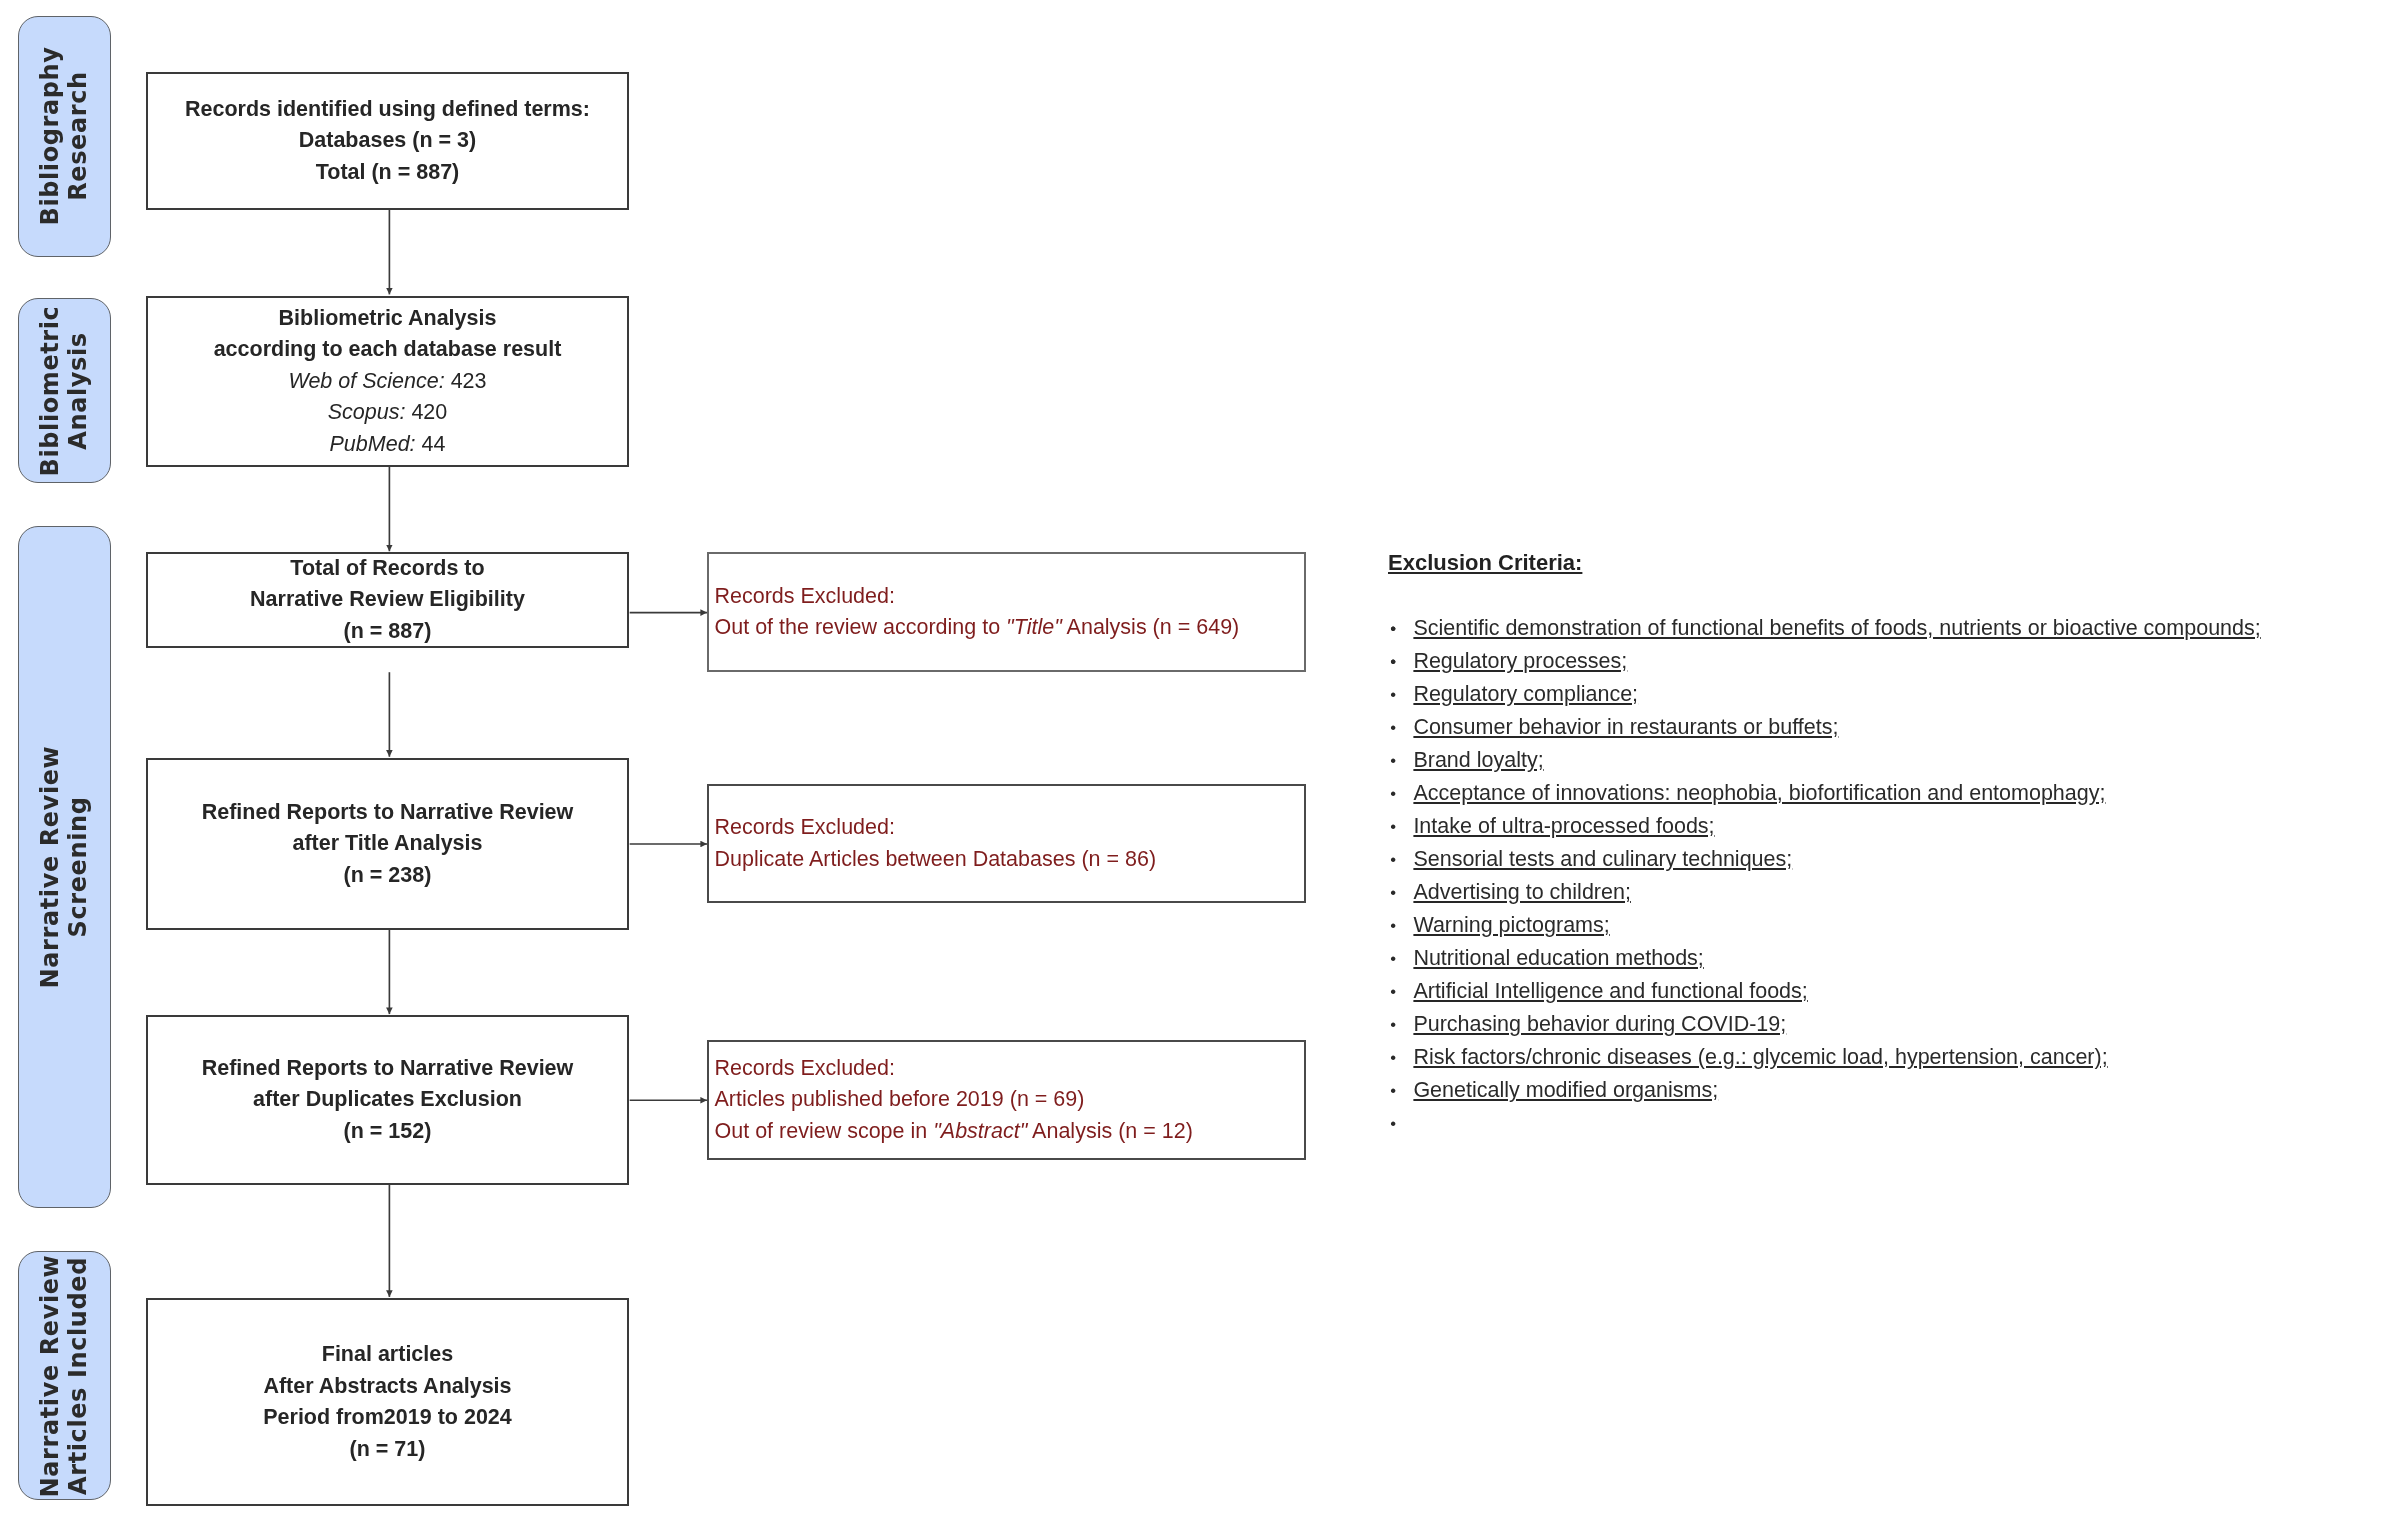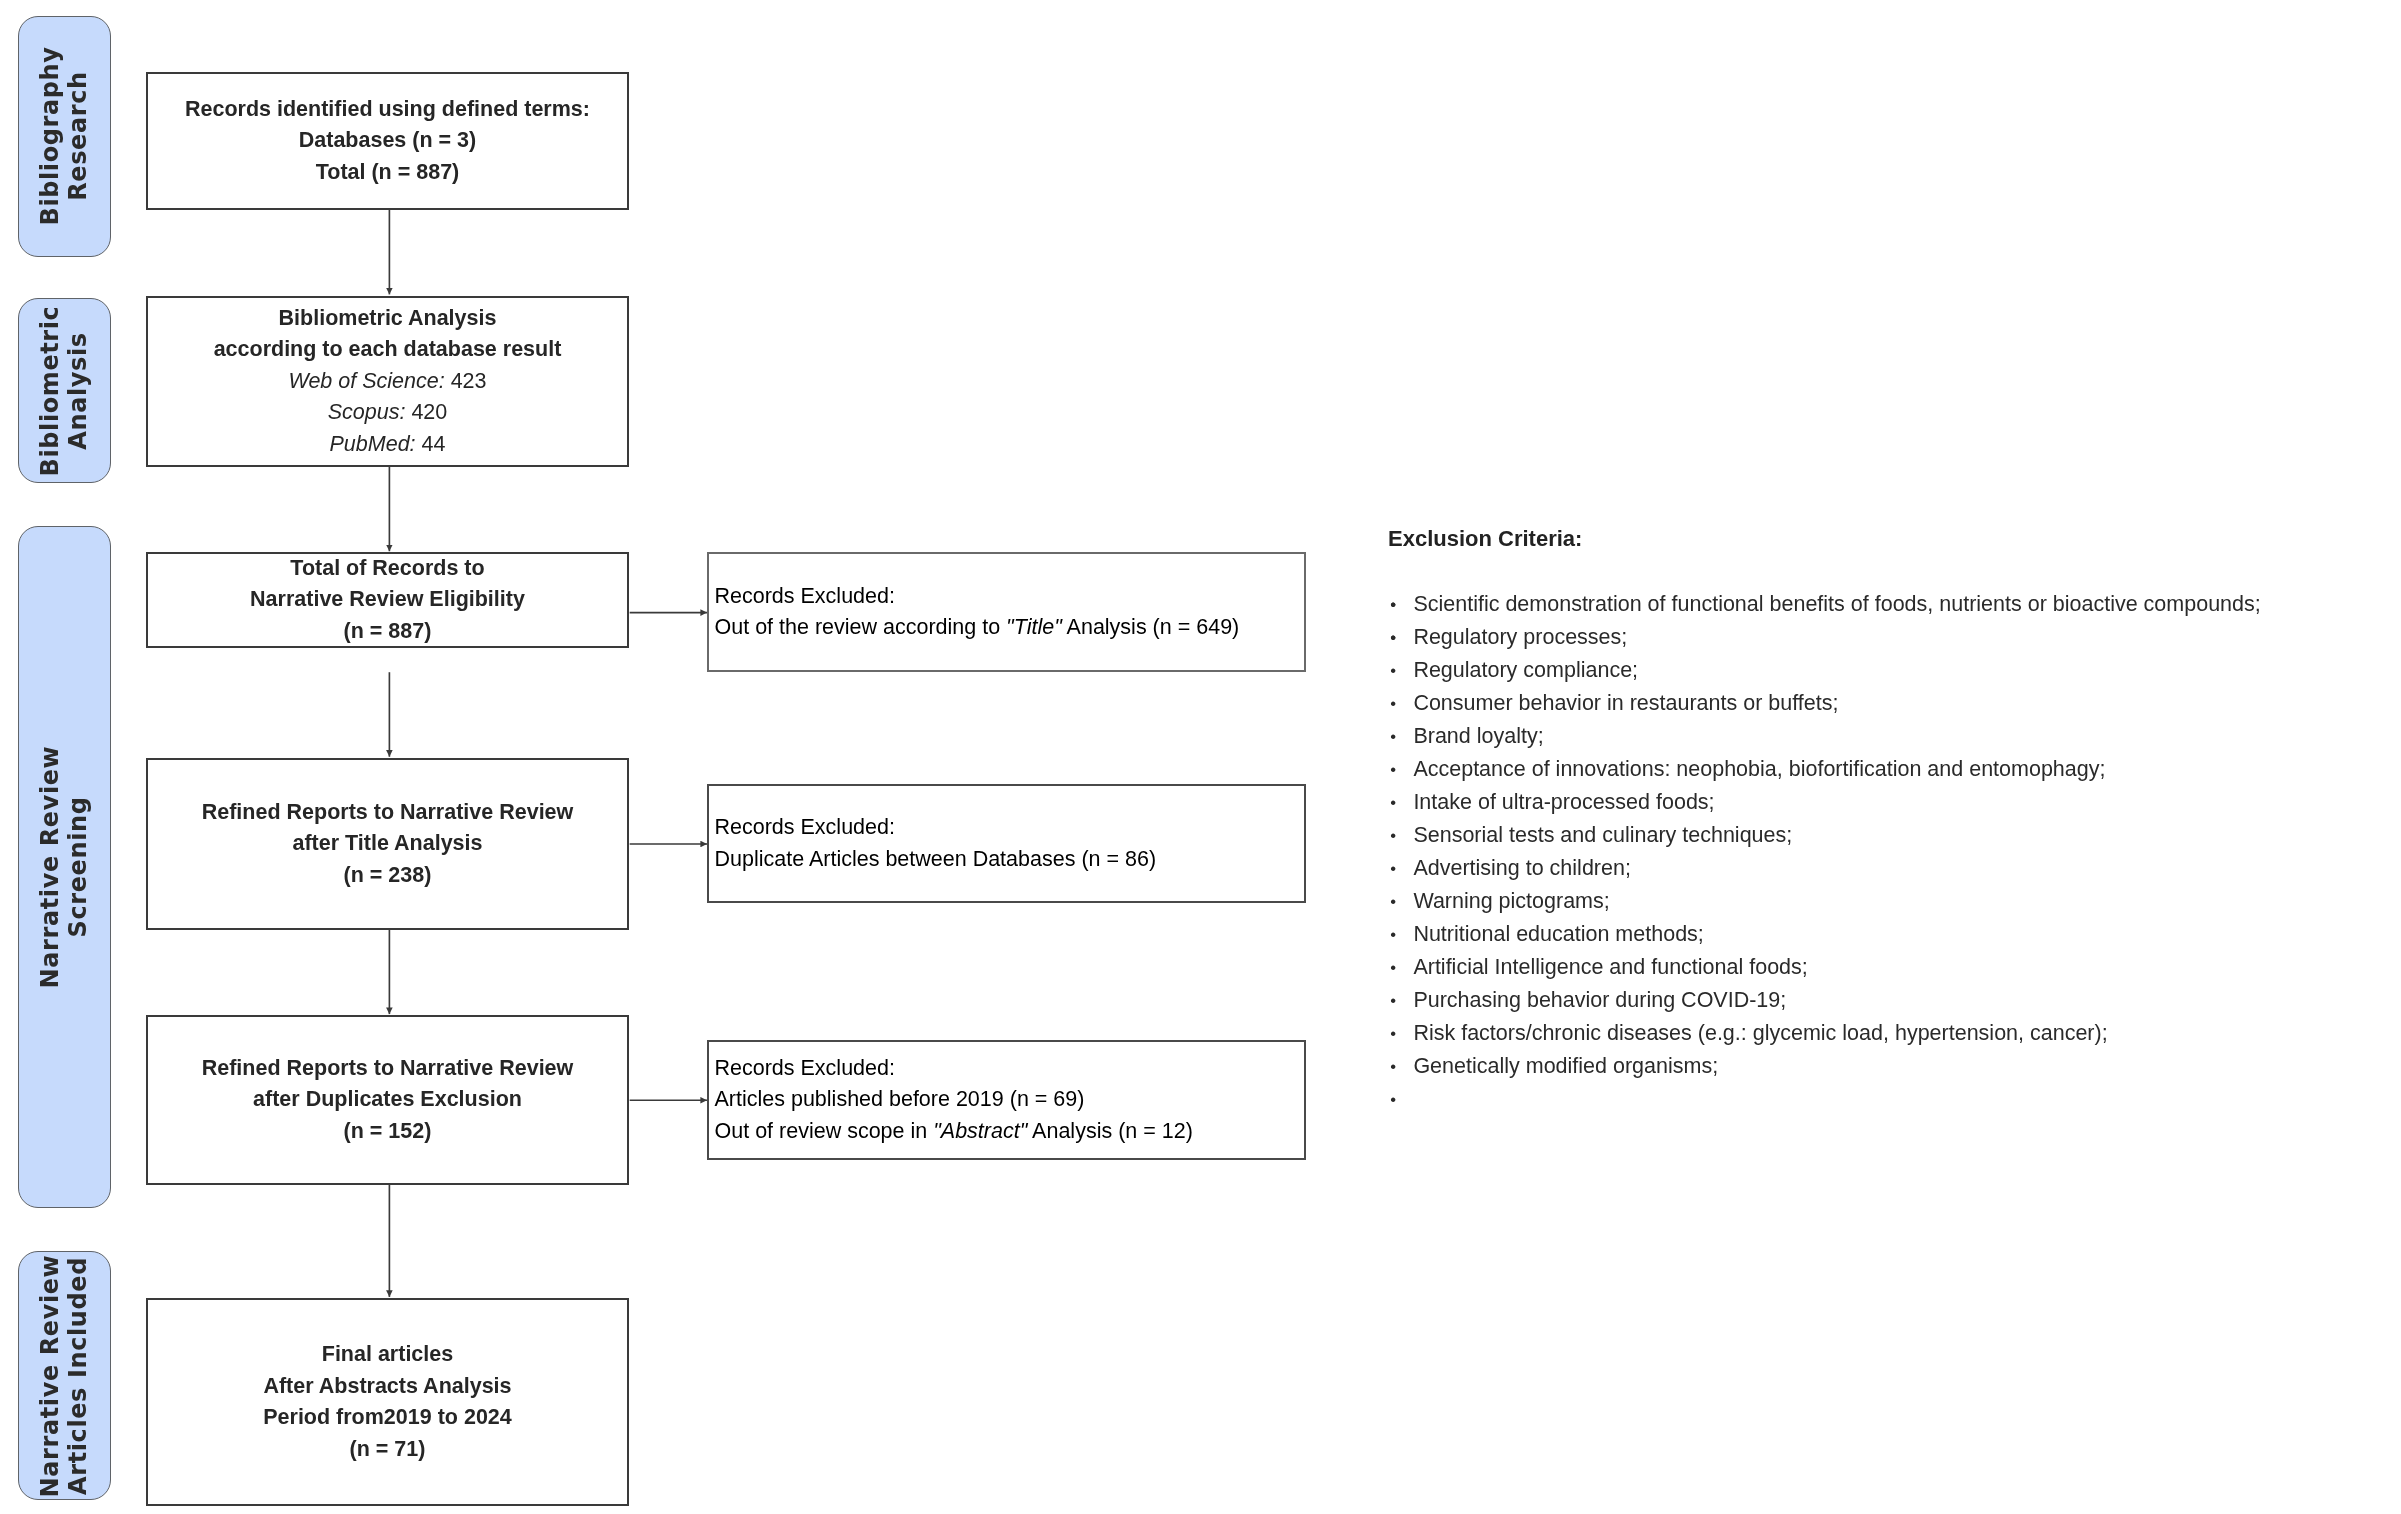--- a/index.html
+++ b/index.html
@@ -13,22 +13,22 @@
                 font-size: 24px; line-height: 28px; color: #2b2b2b; letter-spacing: 0.6px; }
   .box { position: absolute; left: 146px; width: 483px; border: 2.2px solid #3a3a3a;
          box-sizing: border-box; background: #fff; display: flex; flex-direction: column;
          justify-content: center; align-items: center; text-align: right; }
   .box .line { font-size: 21.5px; line-height: 31.5px; font-family: "Liberation Sans", sans-serif; font-stretch: condensed; }
   .box .b { font-weight: bold; }
   .box .it { font-style: italic; }
   .excl { position: absolute; left: 707px; width: 599px; border: 2.2px solid #4a4a4a;
           box-sizing: border-box; background: #fff; display: flex; flex-direction: column;
           justify-content: center; padding-left: 5.5px; }
-  .excl .line { font-size: 21.5px; line-height: 31.5px; color: #000000; font-family: "Liberation Sans", sans-serif; white-space: nowrap; }
-  .criteria { position: absolute; left: 1388px; top: 522px; width: 1011px; font-family: "Liberation Sans", sans-serif; }
+  .excl .line { font-size: 21.5px; line-height: 31.5px; color: #7f1d1d; font-family: "Liberation Sans", sans-serif; white-space: nowrap; }
+  .criteria { position: absolute; left: 1388px; top: 546px; width: 1011px; font-family: "Liberation Sans", sans-serif; text-decoration: underline; }
   .criteria-title { font-weight: bold; font-size: 22px; line-height: 33px; color: #222; }
   .criteria-list { list-style: none; margin: 33px 0 0 0; padding: 0; }
   .criteria-list li { font-size: 21.5px; line-height: 33px; color: #2a2a2a; white-space: nowrap; position: relative; padding-left: 25.4px; }
   .criteria-list li .bullet { position: absolute; left: 2.2px; top: 0; font-size: 16.6px; }
   svg.conn { position: absolute; left: 0; top: 0; width: 2401px; height: 1514px; pointer-events: none; }
 </style>
 </head>
 <body>
 
 <div class="lane" style="top:15.5px;height:241px;">

